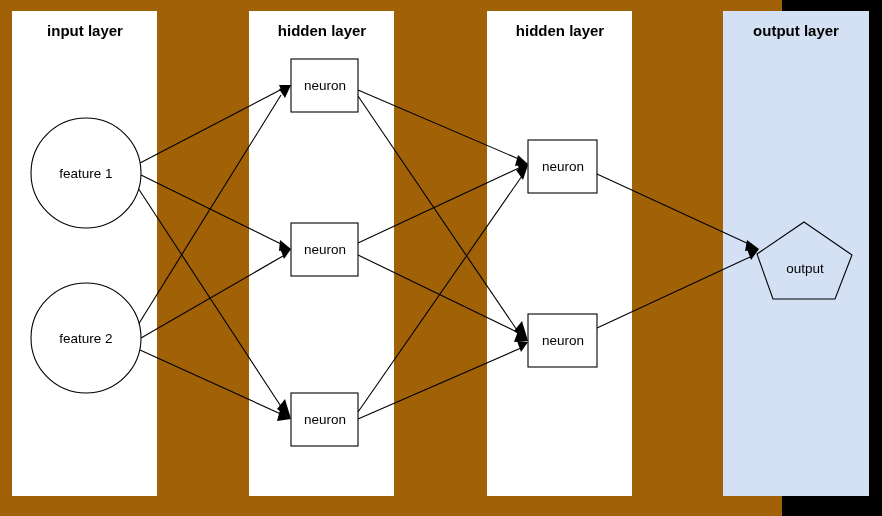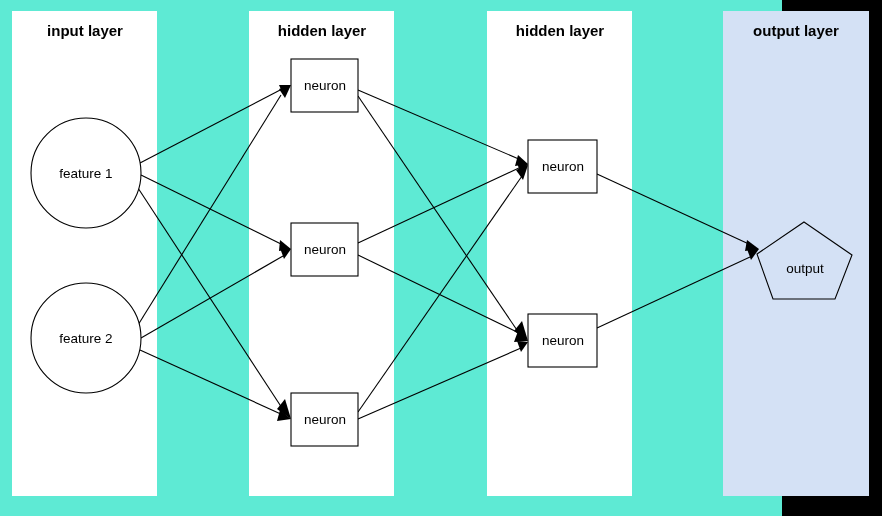--- a/index.html
+++ b/index.html
@@ -11,21 +11,21 @@
   body {
     width: 882px;
     height: 516px;
     overflow: hidden;
     font-family: "Liberation Sans", sans-serif;
   }
   #stage {
     position: relative;
     width: 782px;
     height: 516px;
-    background: #5eead4;
+    background: #a16207;
   }
   #diagram {
     position: absolute;
     left: 0;
     top: 0;
     width: 882px;
     height: 516px;
   }
   .panel-rect {
     stroke: none;

